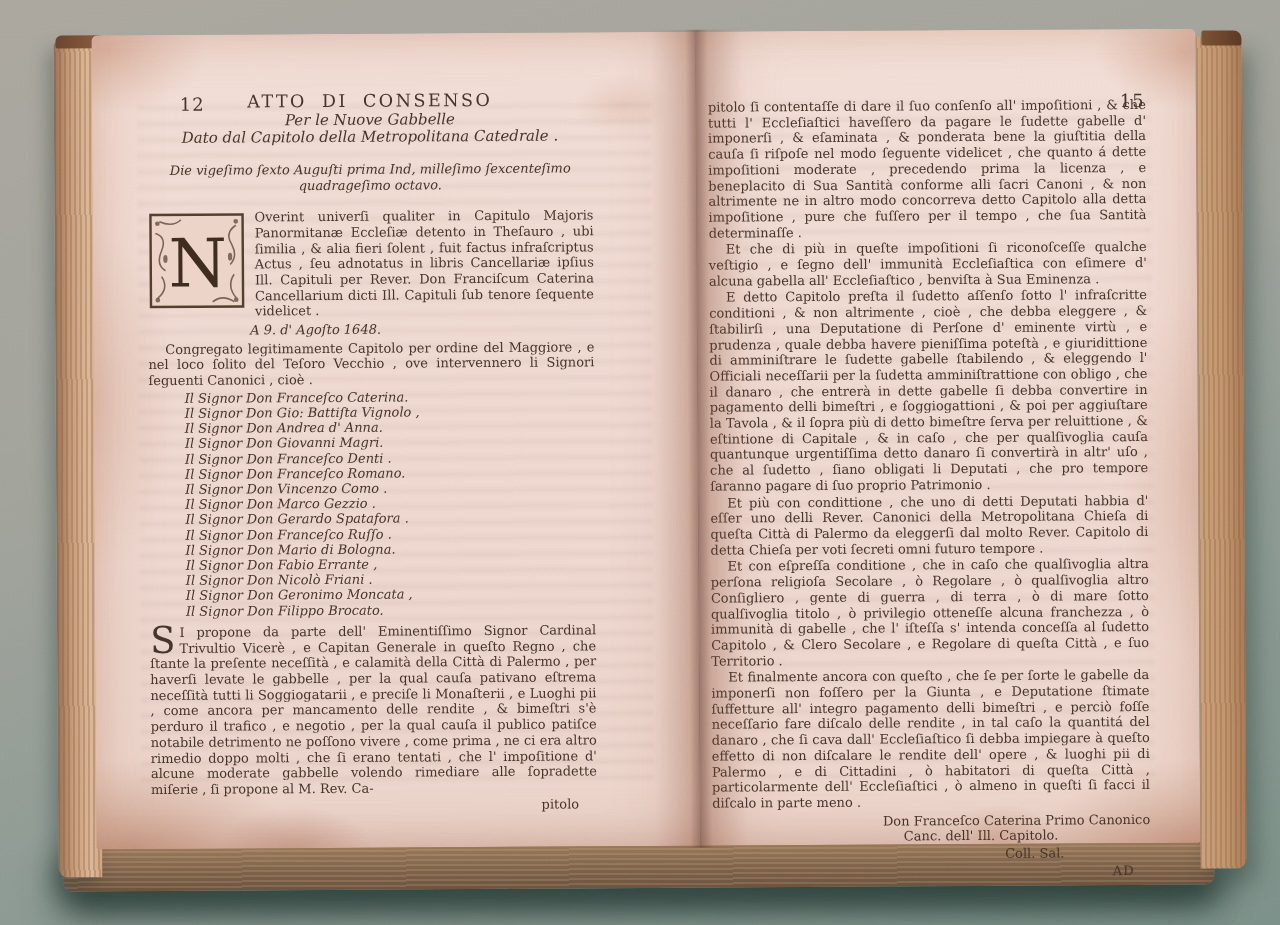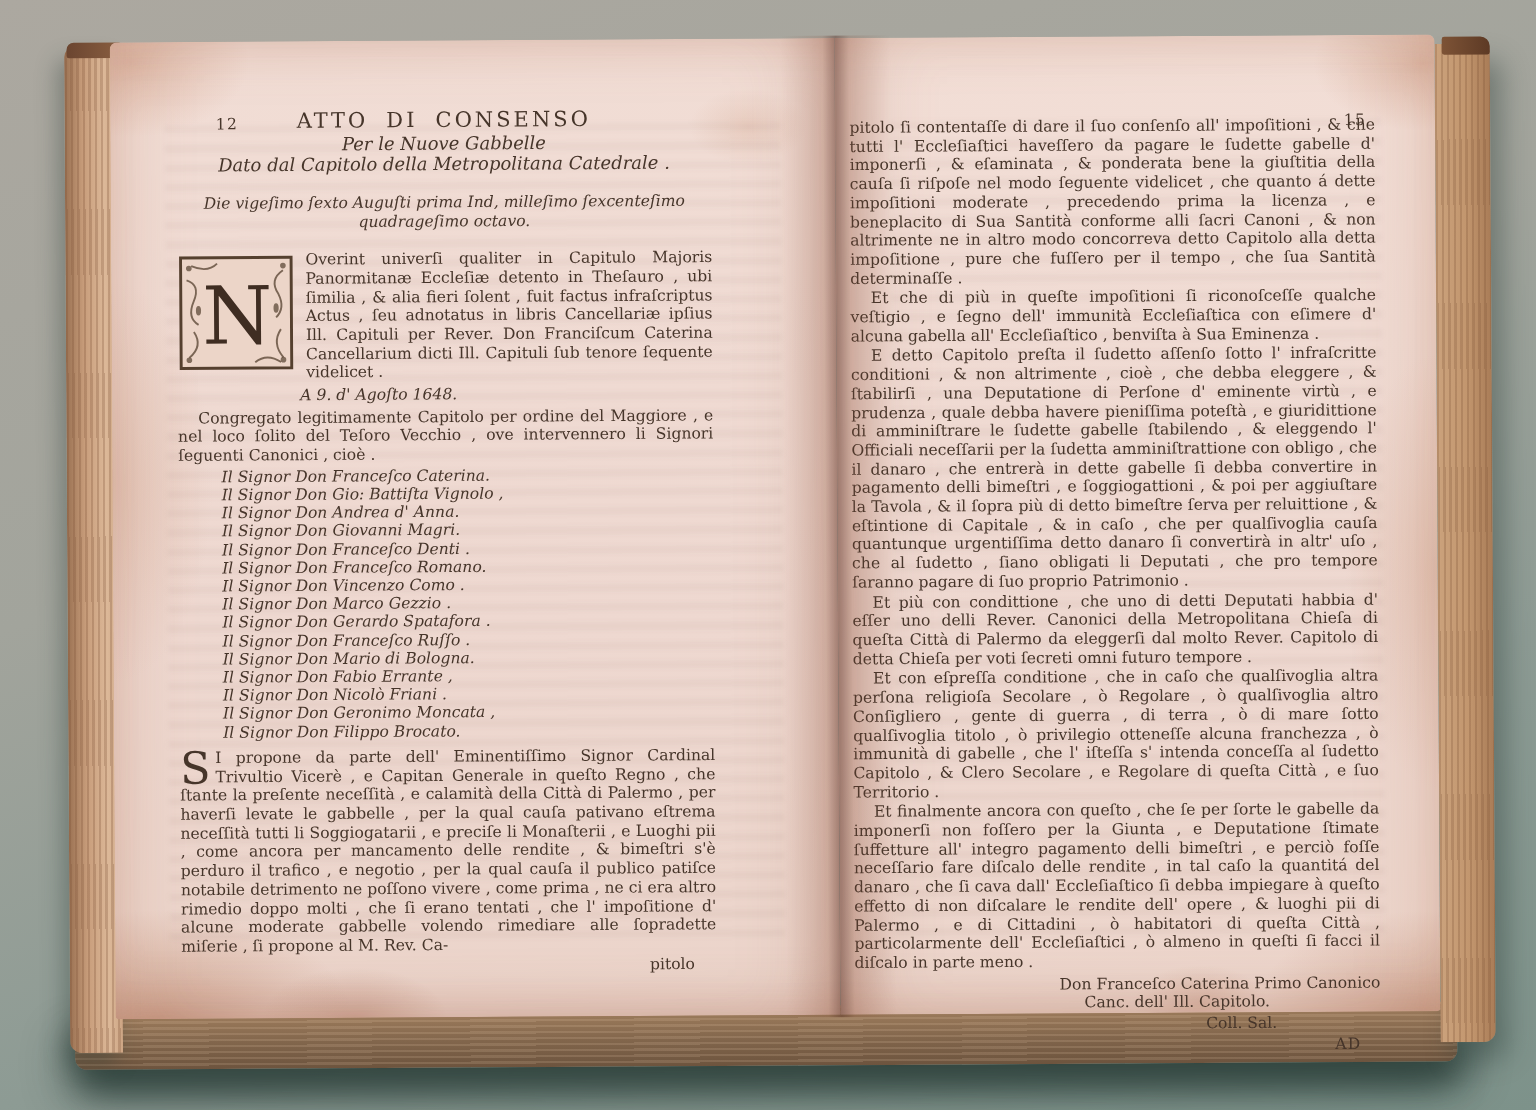--- a/index.html
+++ b/index.html
@@ -86,21 +86,21 @@
   }
   .ghost{
     position:absolute;left:45px;right:45px;top:70px;bottom:60px;pointer-events:none;
     background:repeating-linear-gradient(180deg, rgba(112,82,72,.05) 0 6px, rgba(0,0,0,0) 6px 16px);
     filter:blur(1.6px);
   }
   
   .content{position:absolute;text-align:justify;}
   .page-left .content{left:55px;right:103px;top:58px;}
   .page-right .content{left:12px;right:50px;top:68px;}
-  .pagenum{position:absolute;font-size:13px;letter-spacing:1px;text-align:right;}
+  .pagenum{position:absolute;font-size:18px;letter-spacing:1px;text-align:right;}
   .pagenum-left{left:88px;top:62px;}
   .pagenum-right{left:424px;top:64px;}
   .title1{text-align:center;font-size:17.5px;letter-spacing:2.5px;word-spacing:7px;margin:2px 0 3px;}
   .title2{text-align:center;font-size:15px;font-style:italic;margin:0 0 2px;}
   .title3{text-align:center;font-size:15px;font-style:italic;margin:0 0 16px;}
   .dateline{text-align:center;font-size:13px;font-style:italic;line-height:15.5px;}
   .dateline.last{margin-bottom:16px;}
   .dropcap-box{float:left;width:98px;height:98px;margin:2px 9px 2px 0;}
   .para{margin:0 0 1px;}
   .indent{text-indent:1.3em;}

